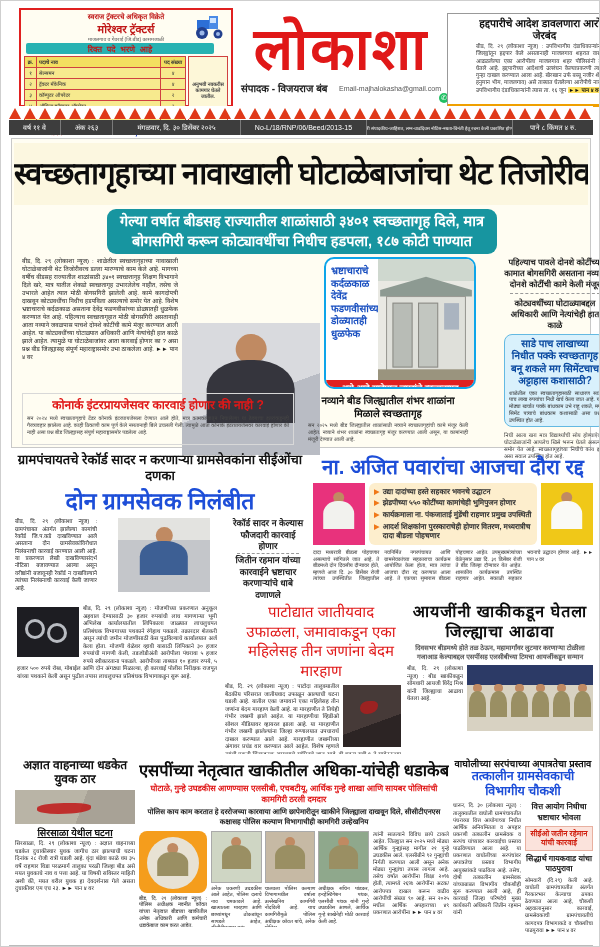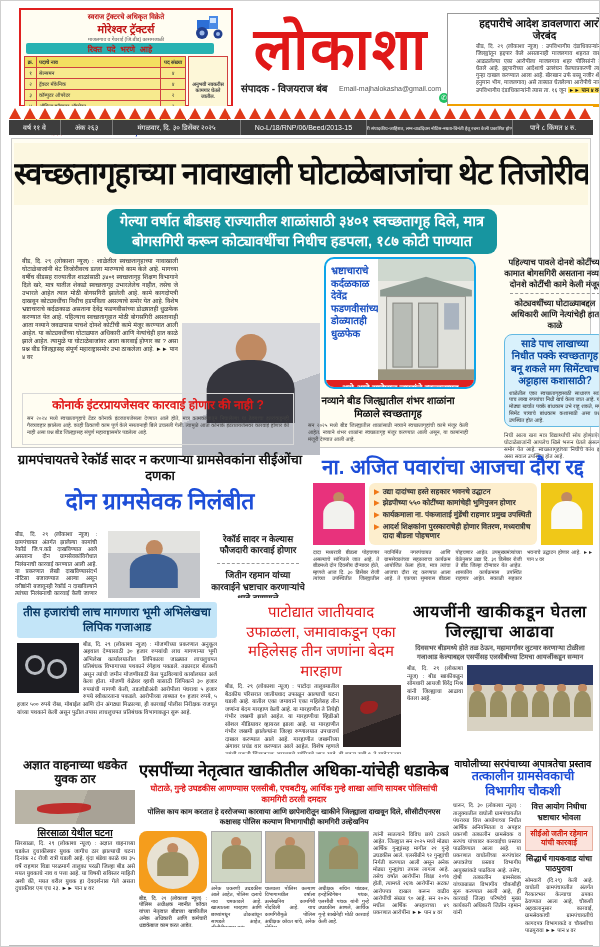--- a/index.html
+++ b/index.html
@@ -305,21 +305,21 @@
     </div>
     <div class="abs" style="left:292px; top:254px; width:168px; height:52px; padding:2px 4px;">
       <div class="navy-h">नव्याने बीड जिल्ह्यातील शंभर शाळांना मिळाले स्वच्छतागृह</div>
       <div class="mini-b">सन २०२५ मध्ये बीड जिल्ह्यातील शाळांसाठी नव्याने स्वच्छतागृहांची कामे मंजूर केली आहेत. नव्याने शंभर शाळांना स्वच्छतागृह मंजूर करण्यात आली असून, या कामांनाही मंजूरी देण्यात आली आहे.</div>
     </div>
   </div>
 
   <div class="abs story" style="left:14px; top:451px; width:290px; height:146px;">
     <div class="kicker" style="font-size:13px;">ग्रामपंचायतचे रेकॉर्ड सादर न करणाऱ्या ग्रामसेवकांना सीईओंचा दणका</div>
     <div class="bighead" style="font-size:23px; margin-top:1px;">दोन ग्रामसेवक निलंबीत</div>
-    <div style="display:flex; gap:11px; margin-top:15px; height:76px;justify-content:space-between;">
+    <div style="display:flex; gap:21px; margin-top:2px; height:76px;justify-content:space-between;">
       <div class="body-txt" style="width:82px; overflow:hidden; font-size:5.6px;">बीड, दि. २९ (लोकाशा न्यूज) : ग्रामपंचायत अंतर्गत झालेल्या कामांची रेकॉर्ड जि.प.कडे दाखविण्यात आले असताना दोन ग्रामसेवकांविरोधात निलंबनाची कारवाई करण्यात आली आहे. या प्रकरणात लेखी दाखविण्यासंदर्भ नोटिसा बजावण्यात आल्या असून वरीष्ठांनी बजावूनही रेकॉर्ड न दाखविल्याने त्यांच्या निलंबनाची कारवाई केली जाणार आहे.</div>
       <div class="photo" style="width:92px; height:74px; background:linear-gradient(#e3e3e0 0 30%,#c4c6ca 30% 100%);">
         <div class="person" style="bottom:0; width:70%; height:88%;">
             <div class="head-c"></div>
             <div class="torso" style="background:#3d5f94;"></div>
           </div>
       </div>
       <div style="flex:1; display:flex; flex-direction:column; justify-content:space-around;">
         <div class="pull-q">रेकॉर्ड सादर न केल्यास फौजदारी कारवाई होणार</div>
         <div class="dashes"></div>
@@ -359,21 +359,20 @@
         <div class="person" style="bottom:0; width:80%; height:86%;">
             <div class="head-c"></div>
             <div class="torso" style="background:#fafaf6;"></div>
           </div>
       </div>
     </div>
     <div class="cols4" style="margin-top:4px; height:44px; overflow:hidden;">दादा मध्यरात्री बीडला पोहचणार असल्याचे सांगितले जात आहे. ते बीडमध्ये दोन दिवसीय दौऱ्यावर होते, म्हणजे आज दि. ३० डिसेंबर रोजी त्यांच्या उपस्थितीत जिल्ह्यातील नवनिर्मित नगरपंचायत आणि ग्रामसेवकांच्या सहकाराचा कार्यक्रम आयोजित केला होता, मात्र त्यांचा आजचा दौरा रद्द करण्यात आला आहे. ते एकच्या सुमारास बीडला पोहचणार आहेत. उपमुख्यमंत्र्यांच्या वेळेनुसार उद्या दि. ३१ डिसेंबर रोजी ते बीड जिल्हा दौऱ्यावर येत आहेत. शासकीय कार्यक्रमास उपस्थित राहणार आहेत. सकाळी सहकार भवनाचे उद्घाटन होणार आहे. ►► पान ४ वर</div>
   </div>
 
   <div class="abs story" style="left:16px; top:601px; width:200px; height:152px;">
-    <div class="lach-h">तीस हजारांची लाच मागणारा भूमी अभिलेखचा लिपिक गजाआड</div>
     <div style="margin-top:3px; height:100px; overflow:hidden;">
       <div class="handcuff photo" style="float:left; width:62px; height:50px; margin:2px 4px 2px 0;">
         <div class="cuff" style="left:8px; top:12px;"></div>
           <div class="cuff" style="left:30px; top:16px;"></div>
       </div>
       <div class="body-txt" style="font-size:5.7px;">बीड, दि. २९ (लोकाशा न्यूज) : मोजणीच्या प्रकरणात अनुकूल अहवाल देण्यासाठी ३० हजार रुपयांची लाच मागणाऱ्या भूमी अभिलेख कार्यालयातील लिपिकाला जाळ्यात लाचलुचपत प्रतिबंधक विभागाच्या पथकाने रंगेहाथ पकडले. तक्रारदार शेतकरी असून त्यांची जमीन मोजणीसाठी केस पुढविल्याचे कार्यालयात अर्ज केला होता. मोजणी वेळेवर व्हावी यासाठी लिपिकाने ३० हजार रुपयांची मागणी केली, तडजोडीअंती आरोपीला पंधरावा ५ हजार रुपये स्वीकारताना पकडले. आरोपीच्या ताब्यात १० हजार रुपये, ५ हजार ५०० रुपये रोख, मोबाईल आणि दोन अंगठ्या मिळाल्या, ही कारवाई पोलीस निरीक्षक राजपूत यांच्या पथकाने केली असून पुढील तपास लाचलुचपत प्रतिबंधक विभागाकडून सुरू आहे.</div>
     </div>
   </div>
 
   <div class="abs story" style="left:224px; top:601px; width:176px; height:152px;">

